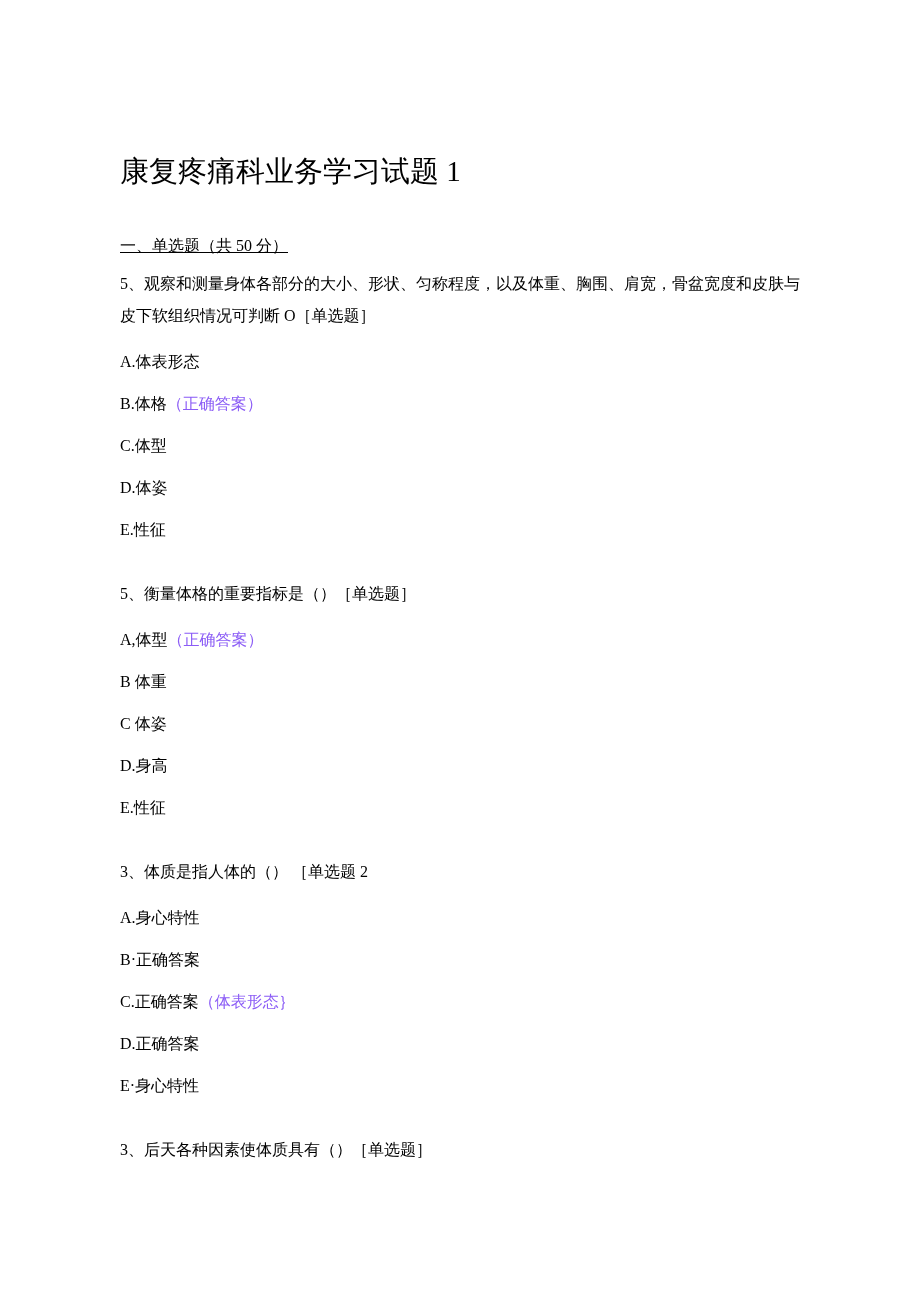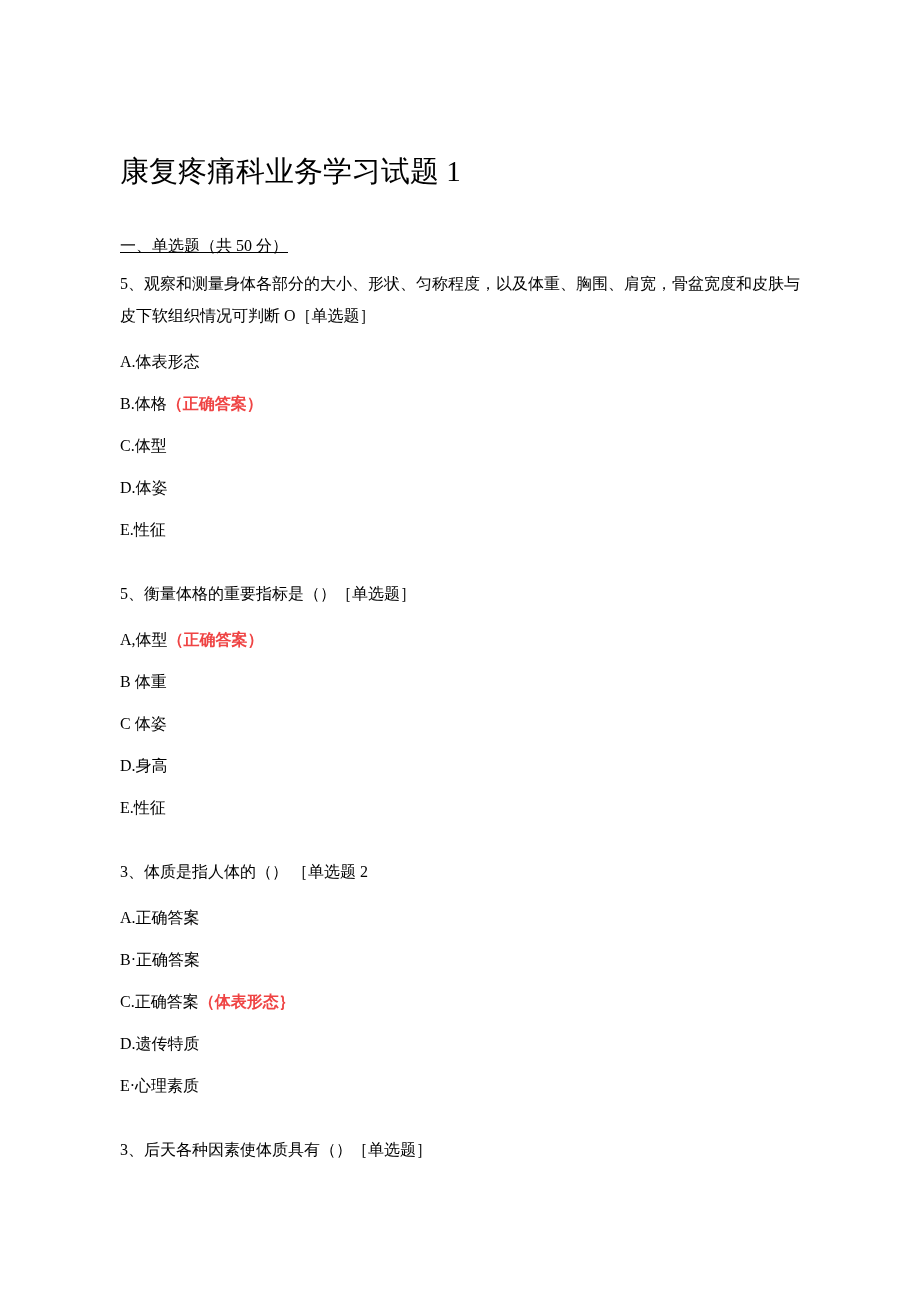--- a/index.html
+++ b/index.html
@@ -24,22 +24,21 @@
       text-decoration: underline;
     }
     .question-text {
       margin-bottom: 18px;
       line-height: 2;
     }
     .option {
       margin-bottom: 18px;
     }
     .correct {
-      color: #ef4444;
-      font-weight: bold;
+      color: #8b5cf6;
     }
     .spacer {
       height: 18px;
     }
   </style>
 </head>
 <body>
 
 <div class="title">康复疼痛科业务学习试题 1</div>
 
@@ -57,21 +56,21 @@
 <div class="question-text">5、衡量体格的重要指标是（）［单选题］</div>
 <div class="option"><span>A,体型</span><span class="correct">（正确答案）</span></div>
 <div class="option">B 体重</div>
 <div class="option">C 体姿</div>
 <div class="option">D.身高</div>
 <div class="option">E.性征</div>
 
 <div class="spacer"></div>
 
 <div class="question-text">3、体质是指人体的（） ［单选题 2</div>
-<div class="option">A.正确答案</div>
+<div class="option">A.身心特性</div>
 <div class="option">B·正确答案</div>
 <div class="option"><span>C.正确答案</span><span class="correct">（体表形态｝</span></div>
-<div class="option">D.遗传特质</div>
-<div class="option">E·心理素质</div>
+<div class="option">D.正确答案</div>
+<div class="option">E·身心特性</div>
 
 <div class="spacer"></div>
 
 <div class="question-text">3、后天各种因素使体质具有（）［单选题］</div>
 
 </body></html>

